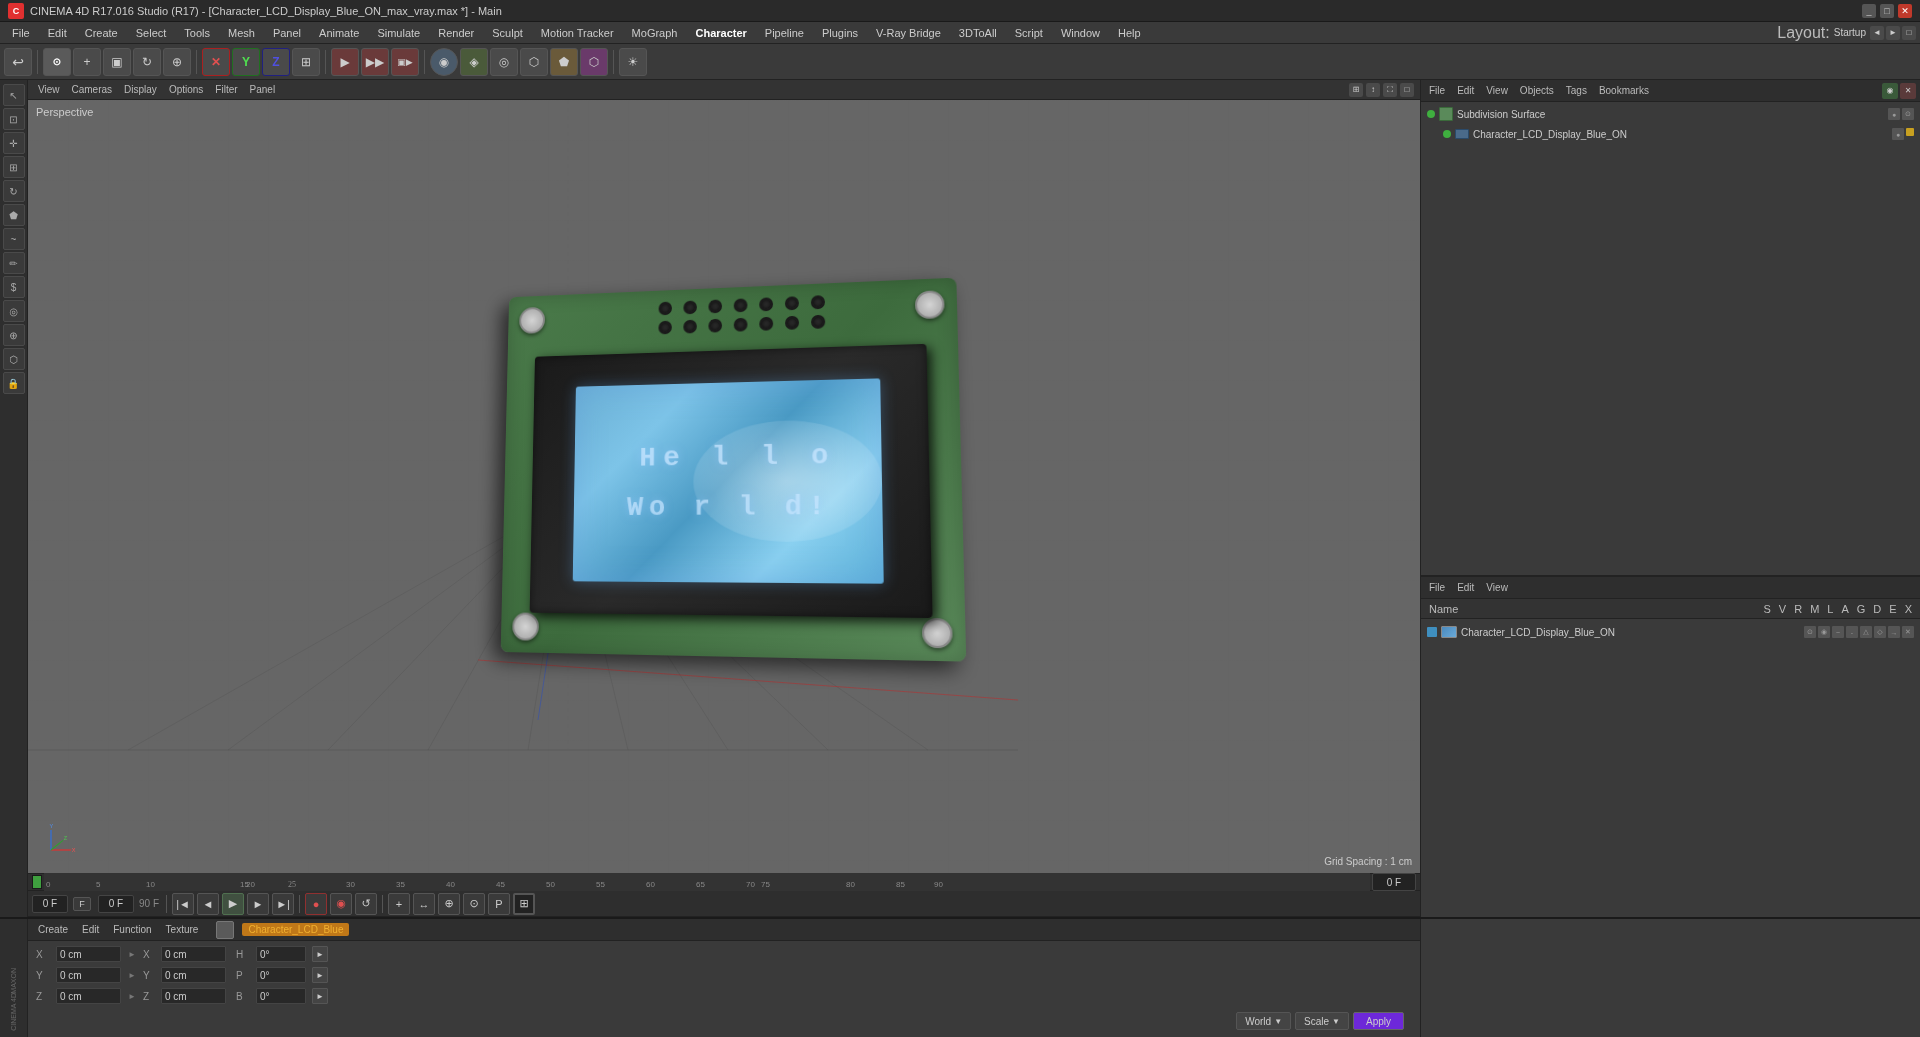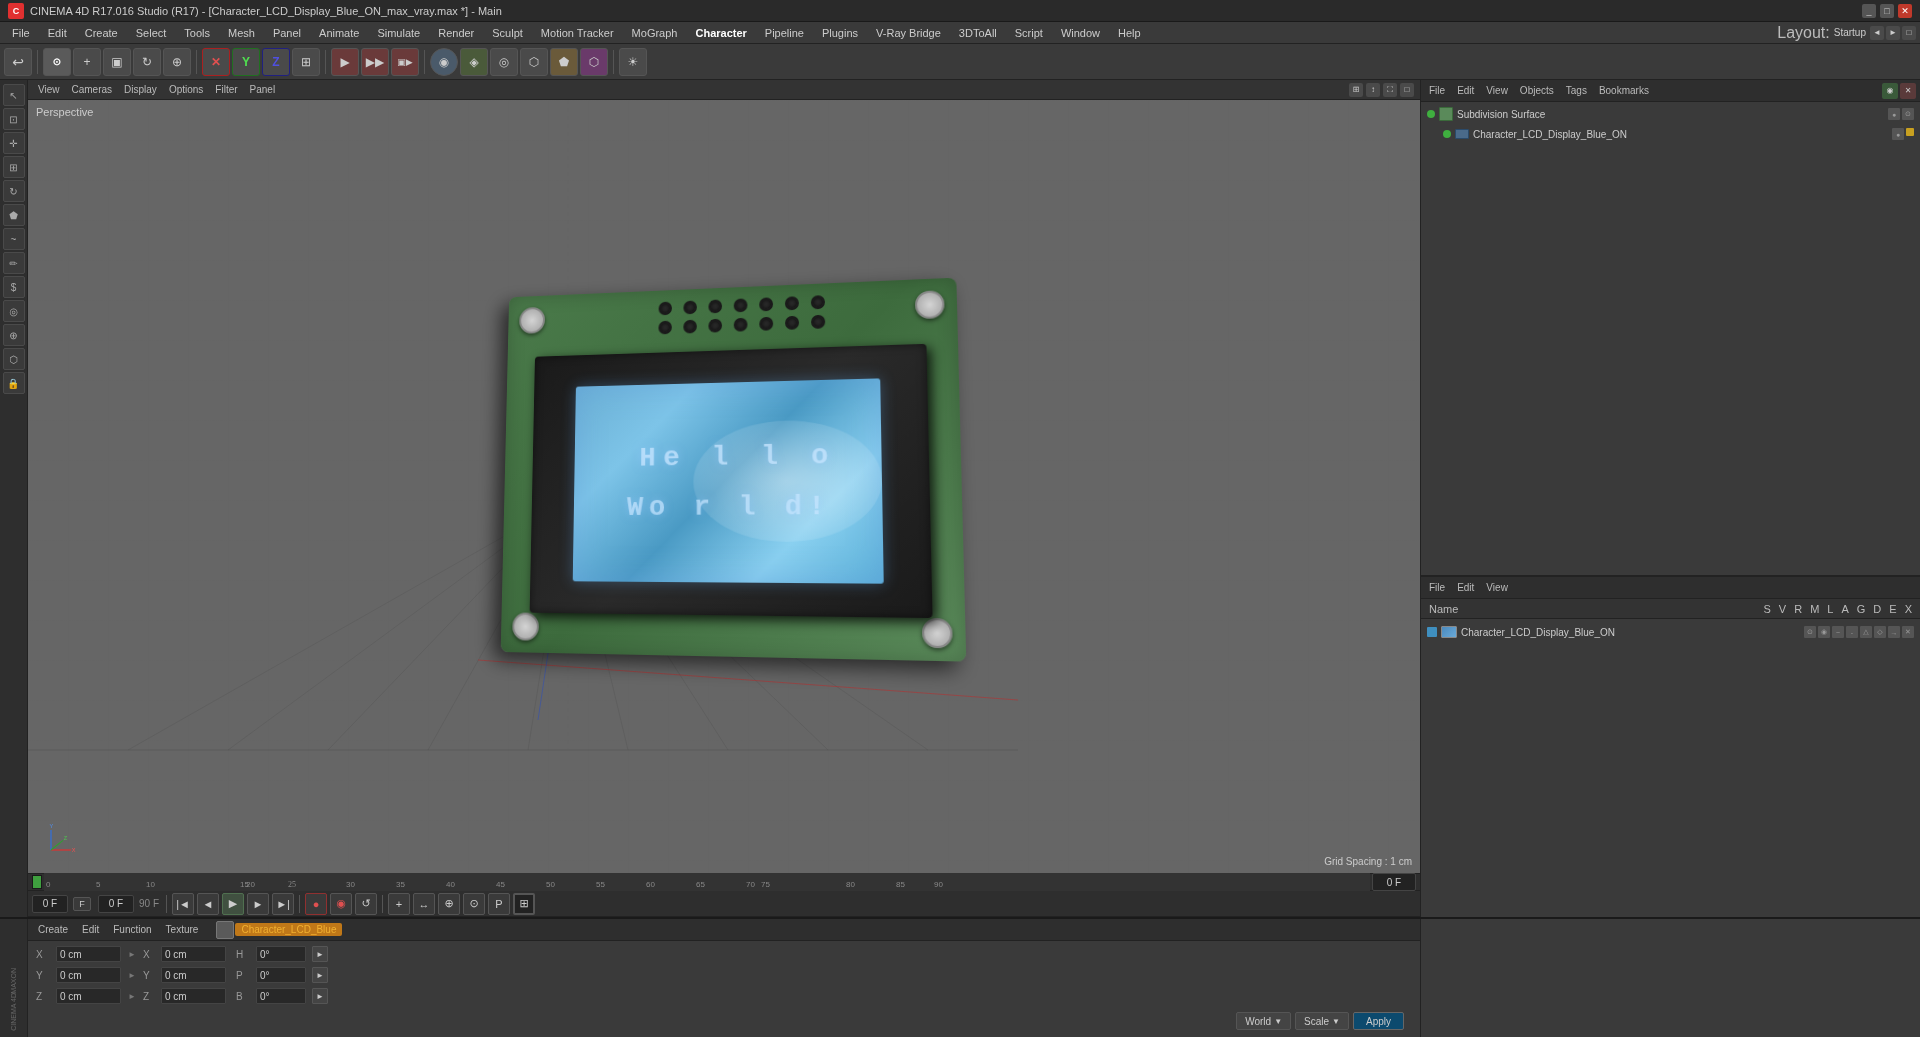--- a/index.html
+++ b/index.html
@@ -656,21 +656,21 @@
       font-size: 10px;
       border-radius: 2px;
       cursor: pointer;
       display: flex;
       align-items: center;
       gap: 3px;
     }
     .bc-apply-btn2 {
       height: 18px;
       padding: 0 12px;
-      background: #0c4a6e;
+      background: #6d28d9;
       border: 1px solid #666;
       color: #ccc;
       font-size: 10px;
       border-radius: 2px;
       cursor: pointer;
     }
   </style>
 </head>
 <body>
 
@@ -1011,21 +1011,21 @@
         <span style="font-size:7px; color:#666; writing-mode:vertical-rl; transform:rotate(180deg);">CINEMA 4D</span>
       </div>
     </div>
 
     <div id="bottom-content">
       <div id="bottom-content-top">
         <span class="coord-tb-item">Create</span>
         <span class="coord-tb-item">Edit</span>
         <span class="coord-tb-item">Function</span>
         <span class="coord-tb-item">Texture</span>
-        <div style="margin-left:8px; display:flex; align-items:center; gap:1px;">
+        <div style="margin-left:8px; display:flex; align-items:center; gap:8px;">
           <div style="width:18px; height:18px; background:#5a5a5a; border-radius:2px; border:1px solid #777;"></div>
           <span style="font-size:10px; color:#f0b030; background:#c07818; padding:1px 6px; border-radius:2px;">Character_LCD_Blue</span>
         </div>
       </div>
 
       <div id="bottom-content-body">
 
         <div class="bc-row">
           <span class="bc-label">X</span>
           <input class="bc-field" value="0 cm" style="">

